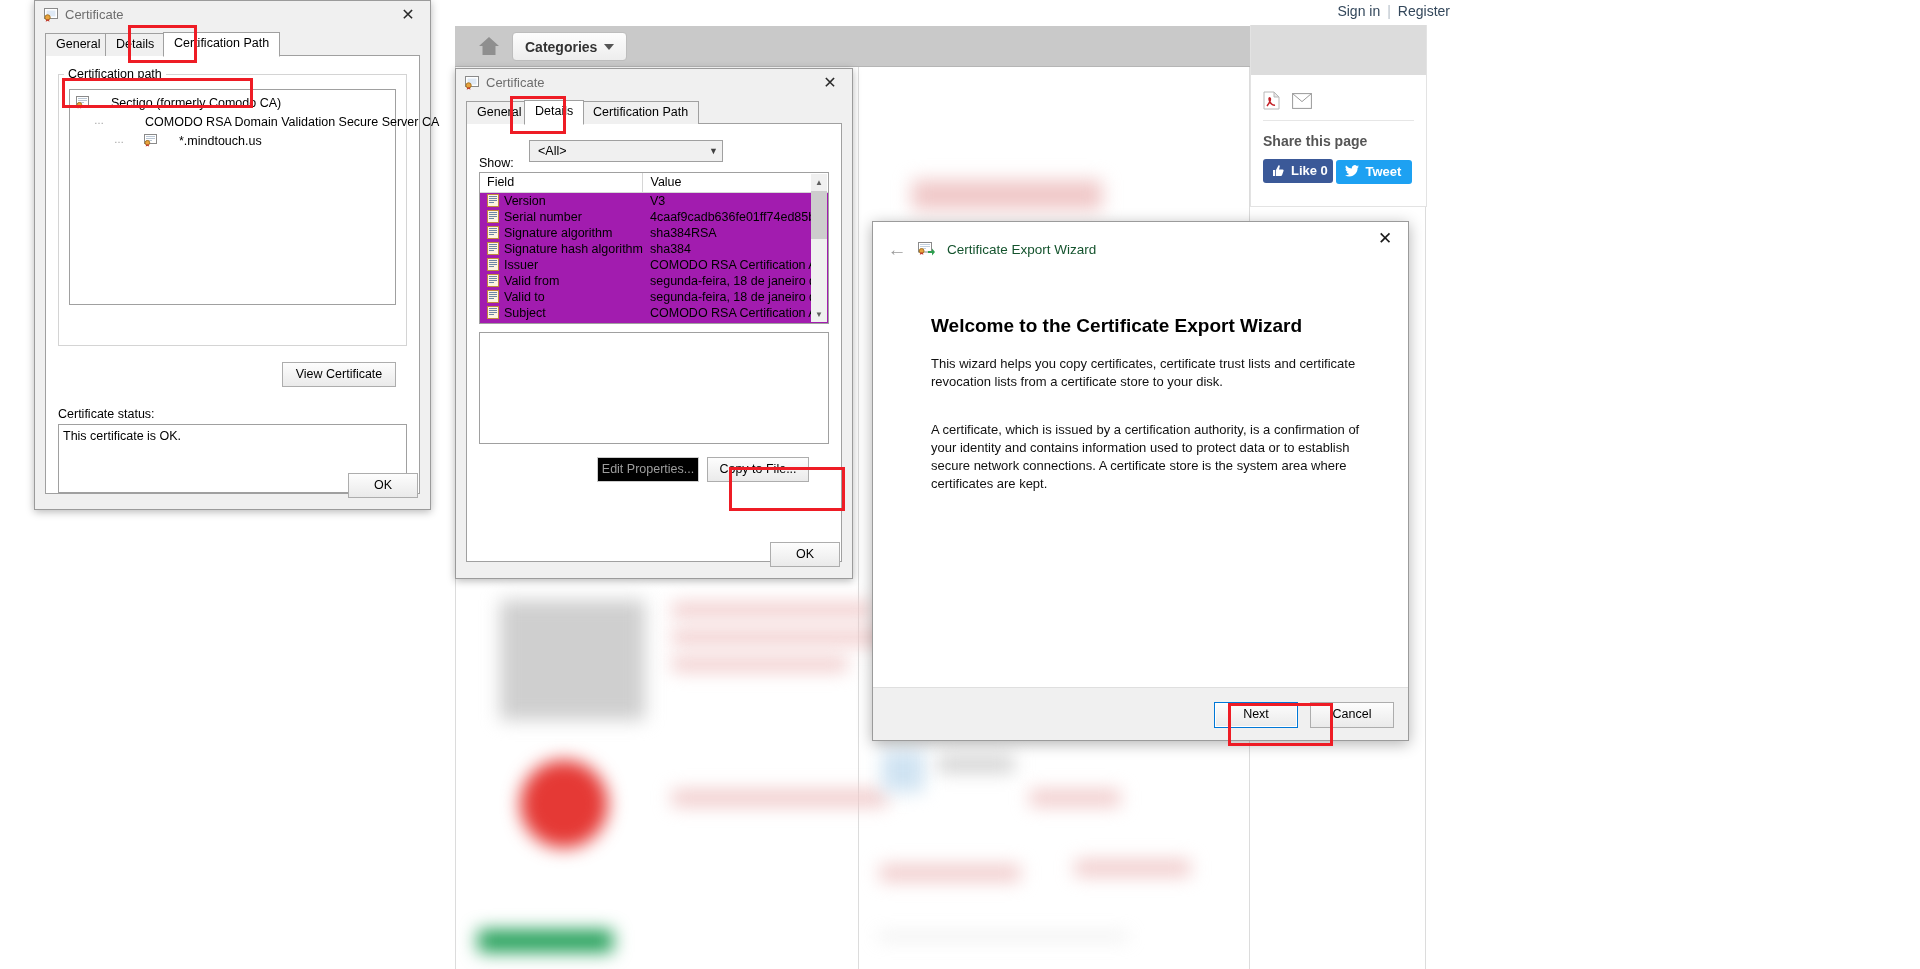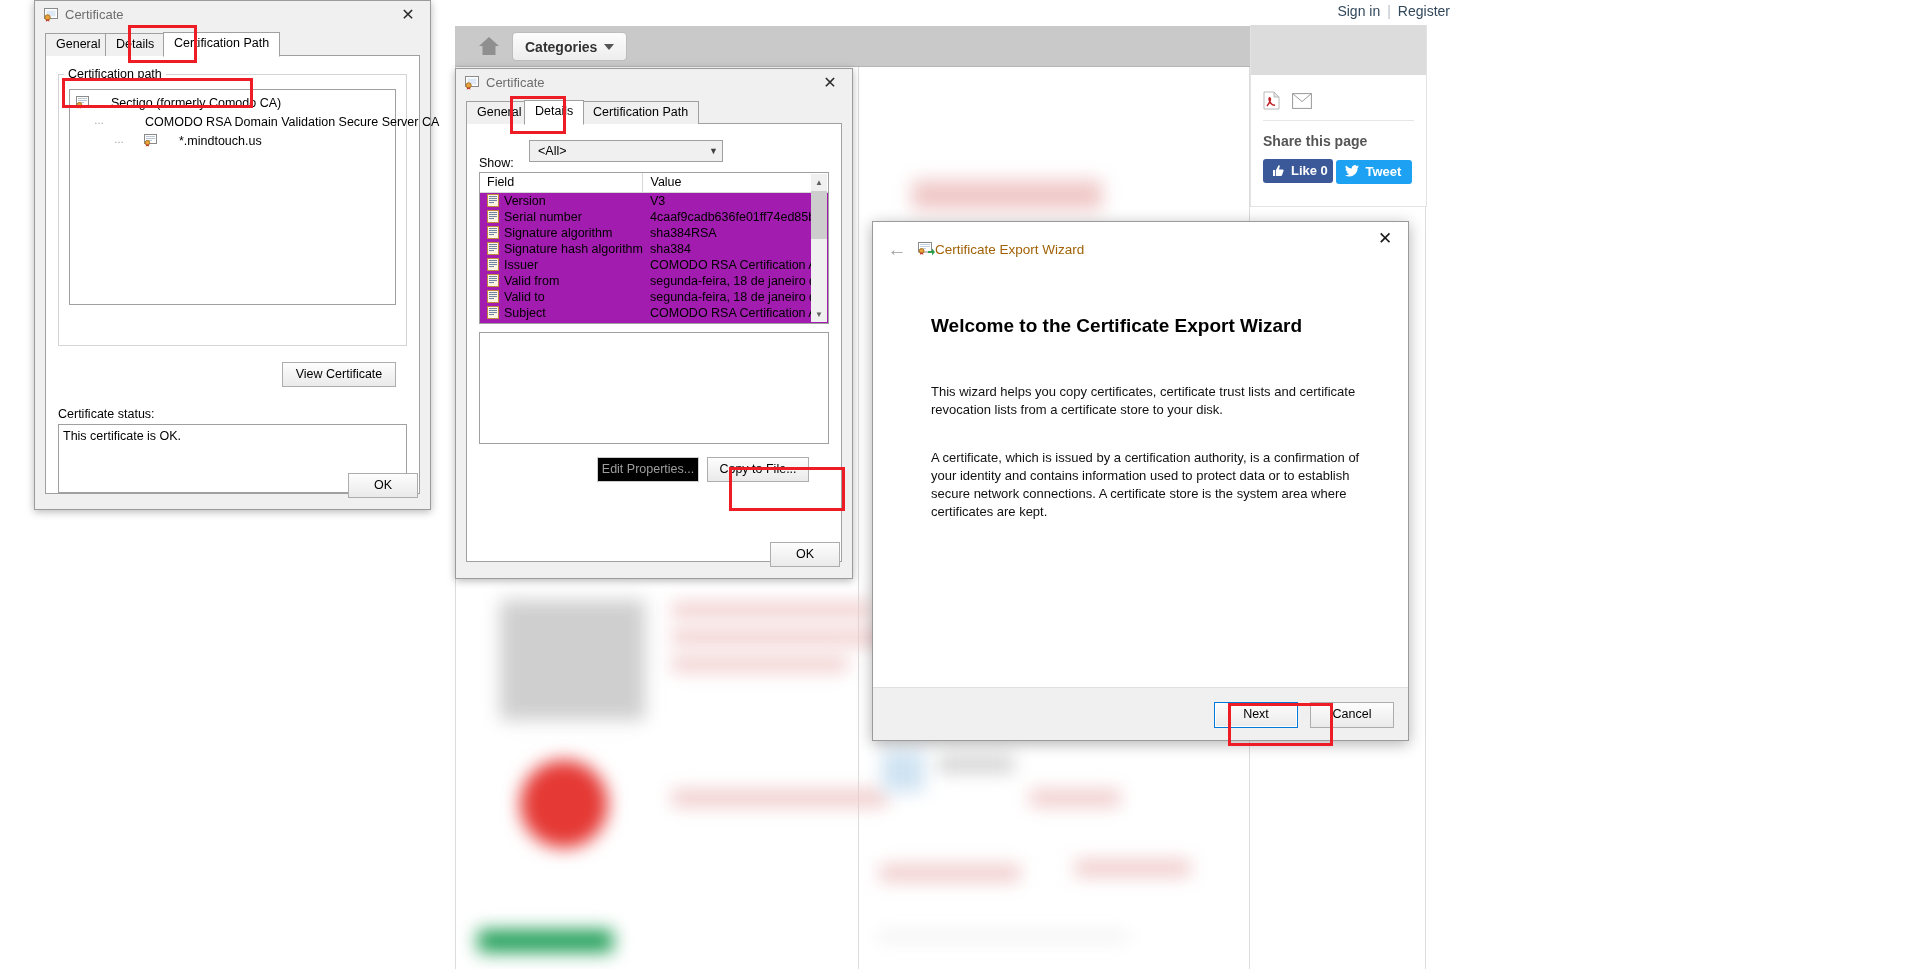--- a/index.html
+++ b/index.html
@@ -106,22 +106,22 @@
 
   .combo{display:flex;align-items:center;justify-content:space-between;
        background:#f0f0f0;border:1px solid #a0a0a0;height:20px;padding:0 4px 0 8px;font-size:12.5px;}
 
   
   .wizard{position:absolute;background:#fff;border:1px solid #9b9b9b;
        box-shadow:0 3px 14px rgba(0,0,0,.3);}
   .wiz-head{height:55px;position:relative;}
   .wiz-back{position:absolute;left:12px;top:16px;width:24px;height:24px;
        display:flex;align-items:center;justify-content:center;color:#9a9a9a;font-size:19px;}
-  .wiz-head-title{position:absolute;left:45px;top:19px;display:flex;align-items:center;gap:0;
-       font-size:13.5px;color:#a16207;}
+  .wiz-head-title{position:absolute;left:45px;top:19px;display:flex;align-items:center;gap:12px;
+       font-size:13.5px;color:#14532d;}
   .wiz-close{position:absolute;right:0;top:0;width:46px;height:32px;
        display:flex;align-items:center;justify-content:center;font-size:17px;color:#1a1a1a;}
   .wiz-h1{font-size:19px;font-weight:bold;color:#000;}
   .wiz-p{font-size:13px;color:#111;line-height:1.38;max-width:440px;}
   .wiz-foot{position:absolute;left:0;right:0;bottom:0;height:52px;
        background:#f0f0f0;border-top:1px solid #dfdfdf;}
 </style>
 </head>
 <body>
 
@@ -427,21 +427,21 @@
         <path d="M2.4 11.6 l-0.6 2.2 1.8-.9 1.8 .9 -0.6-2.2z" fill="#c0392b"></path>
         <path d="M10 10 l4 0 l0 -2.5 l3 3.6 l-3 3.4 l0 -2.5 l-4 0z" fill="#2e9e4f"></path>
       </svg>
       <span>Certificate Export Wizard</span>
     </div>
     <div class="wiz-close">✕</div>
   </div>
 
   <div style="padding:38px 0 0 58px;">
     <div class="wiz-h1">Welcome to the Certificate Export Wizard</div>
-    <div class="wiz-p" style="margin-top:46px;">This wizard helps you copy certificates, certificate trust lists and certificate revocation lists from a certificate store to your disk.</div>
+    <div class="wiz-p" style="margin-top:18px;">This wizard helps you copy certificates, certificate trust lists and certificate revocation lists from a certificate store to your disk.</div>
     <div class="wiz-p" style="margin-top:30px;">A certificate, which is issued by a certification authority, is a confirmation of your identity and contains information used to protect data or to establish secure network connections. A certificate store is the system area where certificates are kept.</div>
   </div>
 
   <div class="wiz-foot">
     <div class="btn default" style="position:absolute;right:110px;top:14px;width:82px;height:24px;line-height:23px;">Next</div>
     <div class="btn" style="position:absolute;right:14px;top:14px;width:82px;height:24px;line-height:23px;">Cancel</div>
   </div>
 </div>
 
 <div class="redbox" style="left:1228px;top:703px;width:99px;height:37px;"></div>

